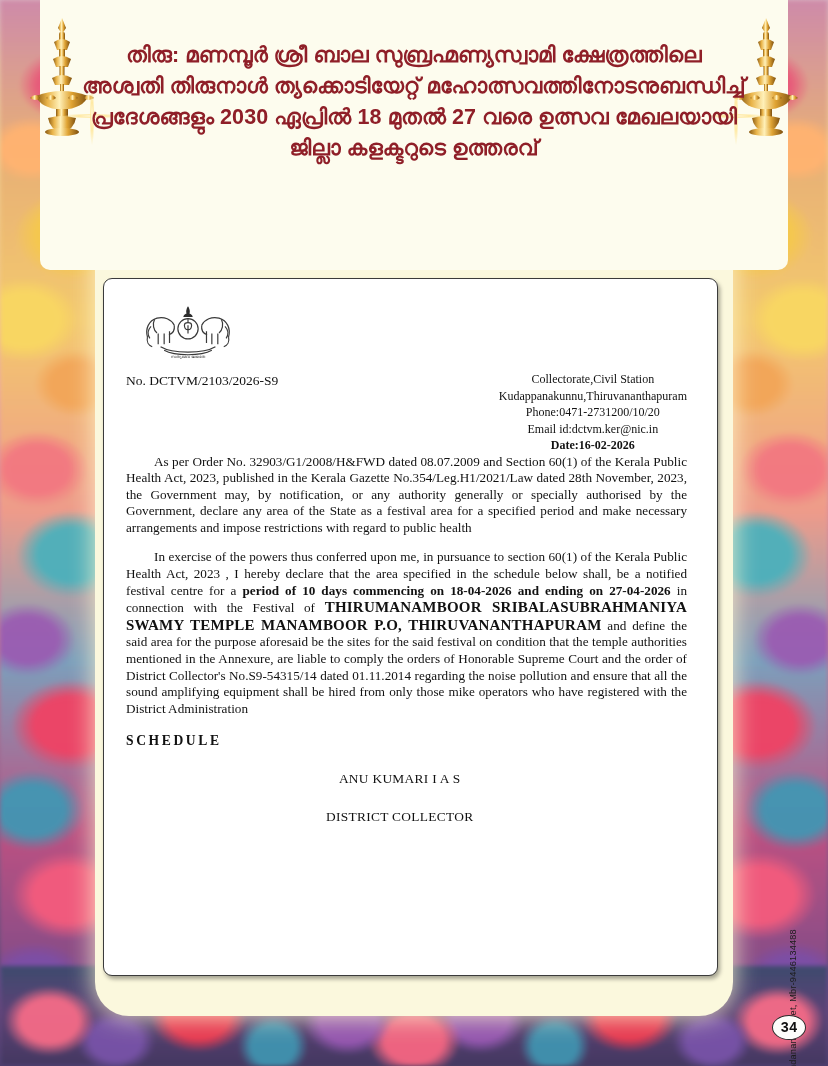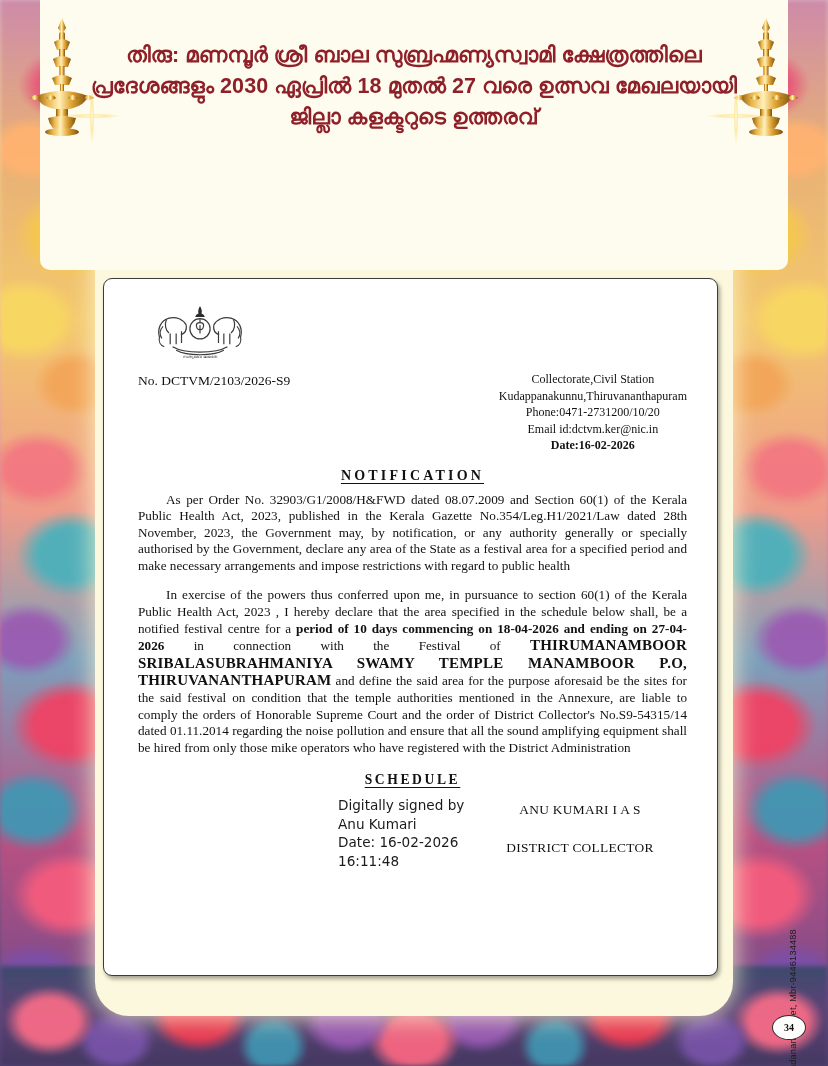--- a/index.html
+++ b/index.html
@@ -173,21 +173,21 @@
   #doc-box {
     position: absolute;
     left: 8px;
     top: 308px;
     width: 615px;
     height: 698px;
     background: #ffffff;
     border: 1.6px solid #3b3b3b;
     border-radius: 9px;
     box-shadow: 2px 3px 4px rgba(0,0,0,.35);
-    padding: 16px 30px 10px 34px;
+    padding: 16px 30px 10px 22px;
     z-index: 5;
     font-family: "Liberation Serif", serif;
     color: #111;
   }
 
   #emblem {
     width: 96px;
     height: 62px;
     margin: 4px 0 10px 14px;
   }
@@ -229,27 +229,25 @@
     margin: 0 0 13px 0;
   }
   .para b { font-weight: 700; }
   .para .bigcaps {
     font-weight: 700;
     font-size: 15px;
     letter-spacing: .2px;
   }
 
   .schedule-title {
-    text-align: center;
     font-weight: 700;
     font-size: 13.6px;
     letter-spacing: 2.6px;
-    text-decoration: underline;
     text-underline-offset: 3px;
-    margin: 16px 0 8px 0;
+    margin: 16px 0 16px 0;
   }
   .schedule-area {
     text-align: center;
     font-size: 16px;
     letter-spacing: .3px;
     margin-bottom: 12px;
   }
 
   .sign-row {
     display: flex;
@@ -295,43 +293,44 @@
     right: 22px;
     bottom: 26px;
     width: 34px;
     height: 25px;
     border-radius: 50%;
     background: #fdfdfb;
     border: 1.2px solid #2a2a2a;
     display: flex;
     align-items: center;
     justify-content: center;
-    font-family: Liberation Serif, serif;
+    font-family: Liberation Mono, monospace;
     font-weight: 700;
-    font-size: 10px;
+    font-size: 14px;
     color: #111;
     z-index: 9;
   }
 </style>
 </head>
 <body>
 
 <div id="page">
 
   <div class="bg-layer bg-base"></div>
   <div class="bg-layer bg-bokeh"></div>
   <div class="bg-flowers-l"></div>
   <div class="bg-flowers-r"></div>
   <div class="bg-flowers-b"></div>
 
   <div id="cream-card">
     <div id="heading-plate"></div>
 
     <div id="headline">
       <div class="ml-line">തിരു: മണമ്പൂര്‍ ശ്രീ ബാല സുബ്രഹ്മണ്യസ്വാമി ക്ഷേത്രത്തിലെ</div>
+      <div class="ml-line">അശ്വതി തിരുനാള്‍ ത്യക്കൊടിയേറ്റ് മഹോത്സവത്തിനോടനുബന്ധിച്ച്</div>
       <div class="ml-line">പ്രദേശങ്ങളും 2030 ഏപ്രില്‍ 18 മുതല്‍ 27 വരെ ഉത്സവ മേഖലയായി</div>
       <div class="ml-line">ജില്ലാ കളക്ടറുടെ ഉത്തരവ്</div>
     </div>
 
     <div id="doc-box">
 
       <div id="emblem">
         <svg viewBox="0 0 160 104" xmlns="http://www.w3.org/2000/svg">
           <g fill="none" stroke="#3a3a3a" stroke-width="2">
 
@@ -367,33 +366,28 @@
         <div class="ref-no">No. DCTVM/2103/2026-S9</div>
         <div class="addr">
           <div>Collectorate,Civil Station</div>
           <div>Kudappanakunnu,Thiruvananthapuram</div>
           <div>Phone:0471-2731200/10/20</div>
           <div>Email id:dctvm.ker@nic.in</div>
           <div class="date">Date:16-02-2026</div>
         </div>
       </div>
 
-      <div class="doc-title">NOTIFICATION</div>
 
       <p class="para">As per Order No. 32903/G1/2008/H&amp;FWD dated 08.07.2009 and Section 60(1) of the Kerala Public Health Act, 2023, published in the Kerala Gazette No.354/Leg.H1/2021/Law dated 28th November, 2023, the Government may, by notification, or any authority generally or specially authorised by the Government, declare any area of the State as a festival area for a specified period and make necessary arrangements and impose restrictions with regard to public health</p>
 
       <p class="para"><span>In exercise of the powers thus conferred upon me, in pursuance to section 60(1) of the Kerala Public Health Act, 2023 , I hereby declare that the area specified in the schedule below shall, be a notified festival centre for a </span><b>period of 10 days commencing on 18-04-2026 and ending on 27-04-2026</b><span> in connection with the Festival of </span><span class="bigcaps">THIRUMANAMBOOR SRIBALASUBRAHMANIYA SWAMY TEMPLE MANAMBOOR P.O, THIRUVANANTHAPURAM</span><span> and define the said area for the purpose aforesaid be the sites for the said festival on condition that the temple authorities mentioned in the Annexure, are liable to comply the orders of Honorable Supreme Court and the order of District Collector's No.S9-54315/14 dated 01.11.2014 regarding the noise pollution and ensure that all the sound amplifying equipment shall be hired from only those mike operators who have registered with the District Administration</span></p>
 
       <div class="schedule-title">SCHEDULE</div>
 
       <div class="sign-row">
-        <div class="sign-left">Digitally signed by
-Anu Kumari
-Date: 16-02-2026
-16:11:48</div>
         <div class="sign-right">
           <div class="officer">ANU KUMARI I A S</div>
           <div class="designation">DISTRICT COLLECTOR</div>
         </div>
       </div>
 
     </div>
   </div>
 
   <div class="lamp lamp-left">

